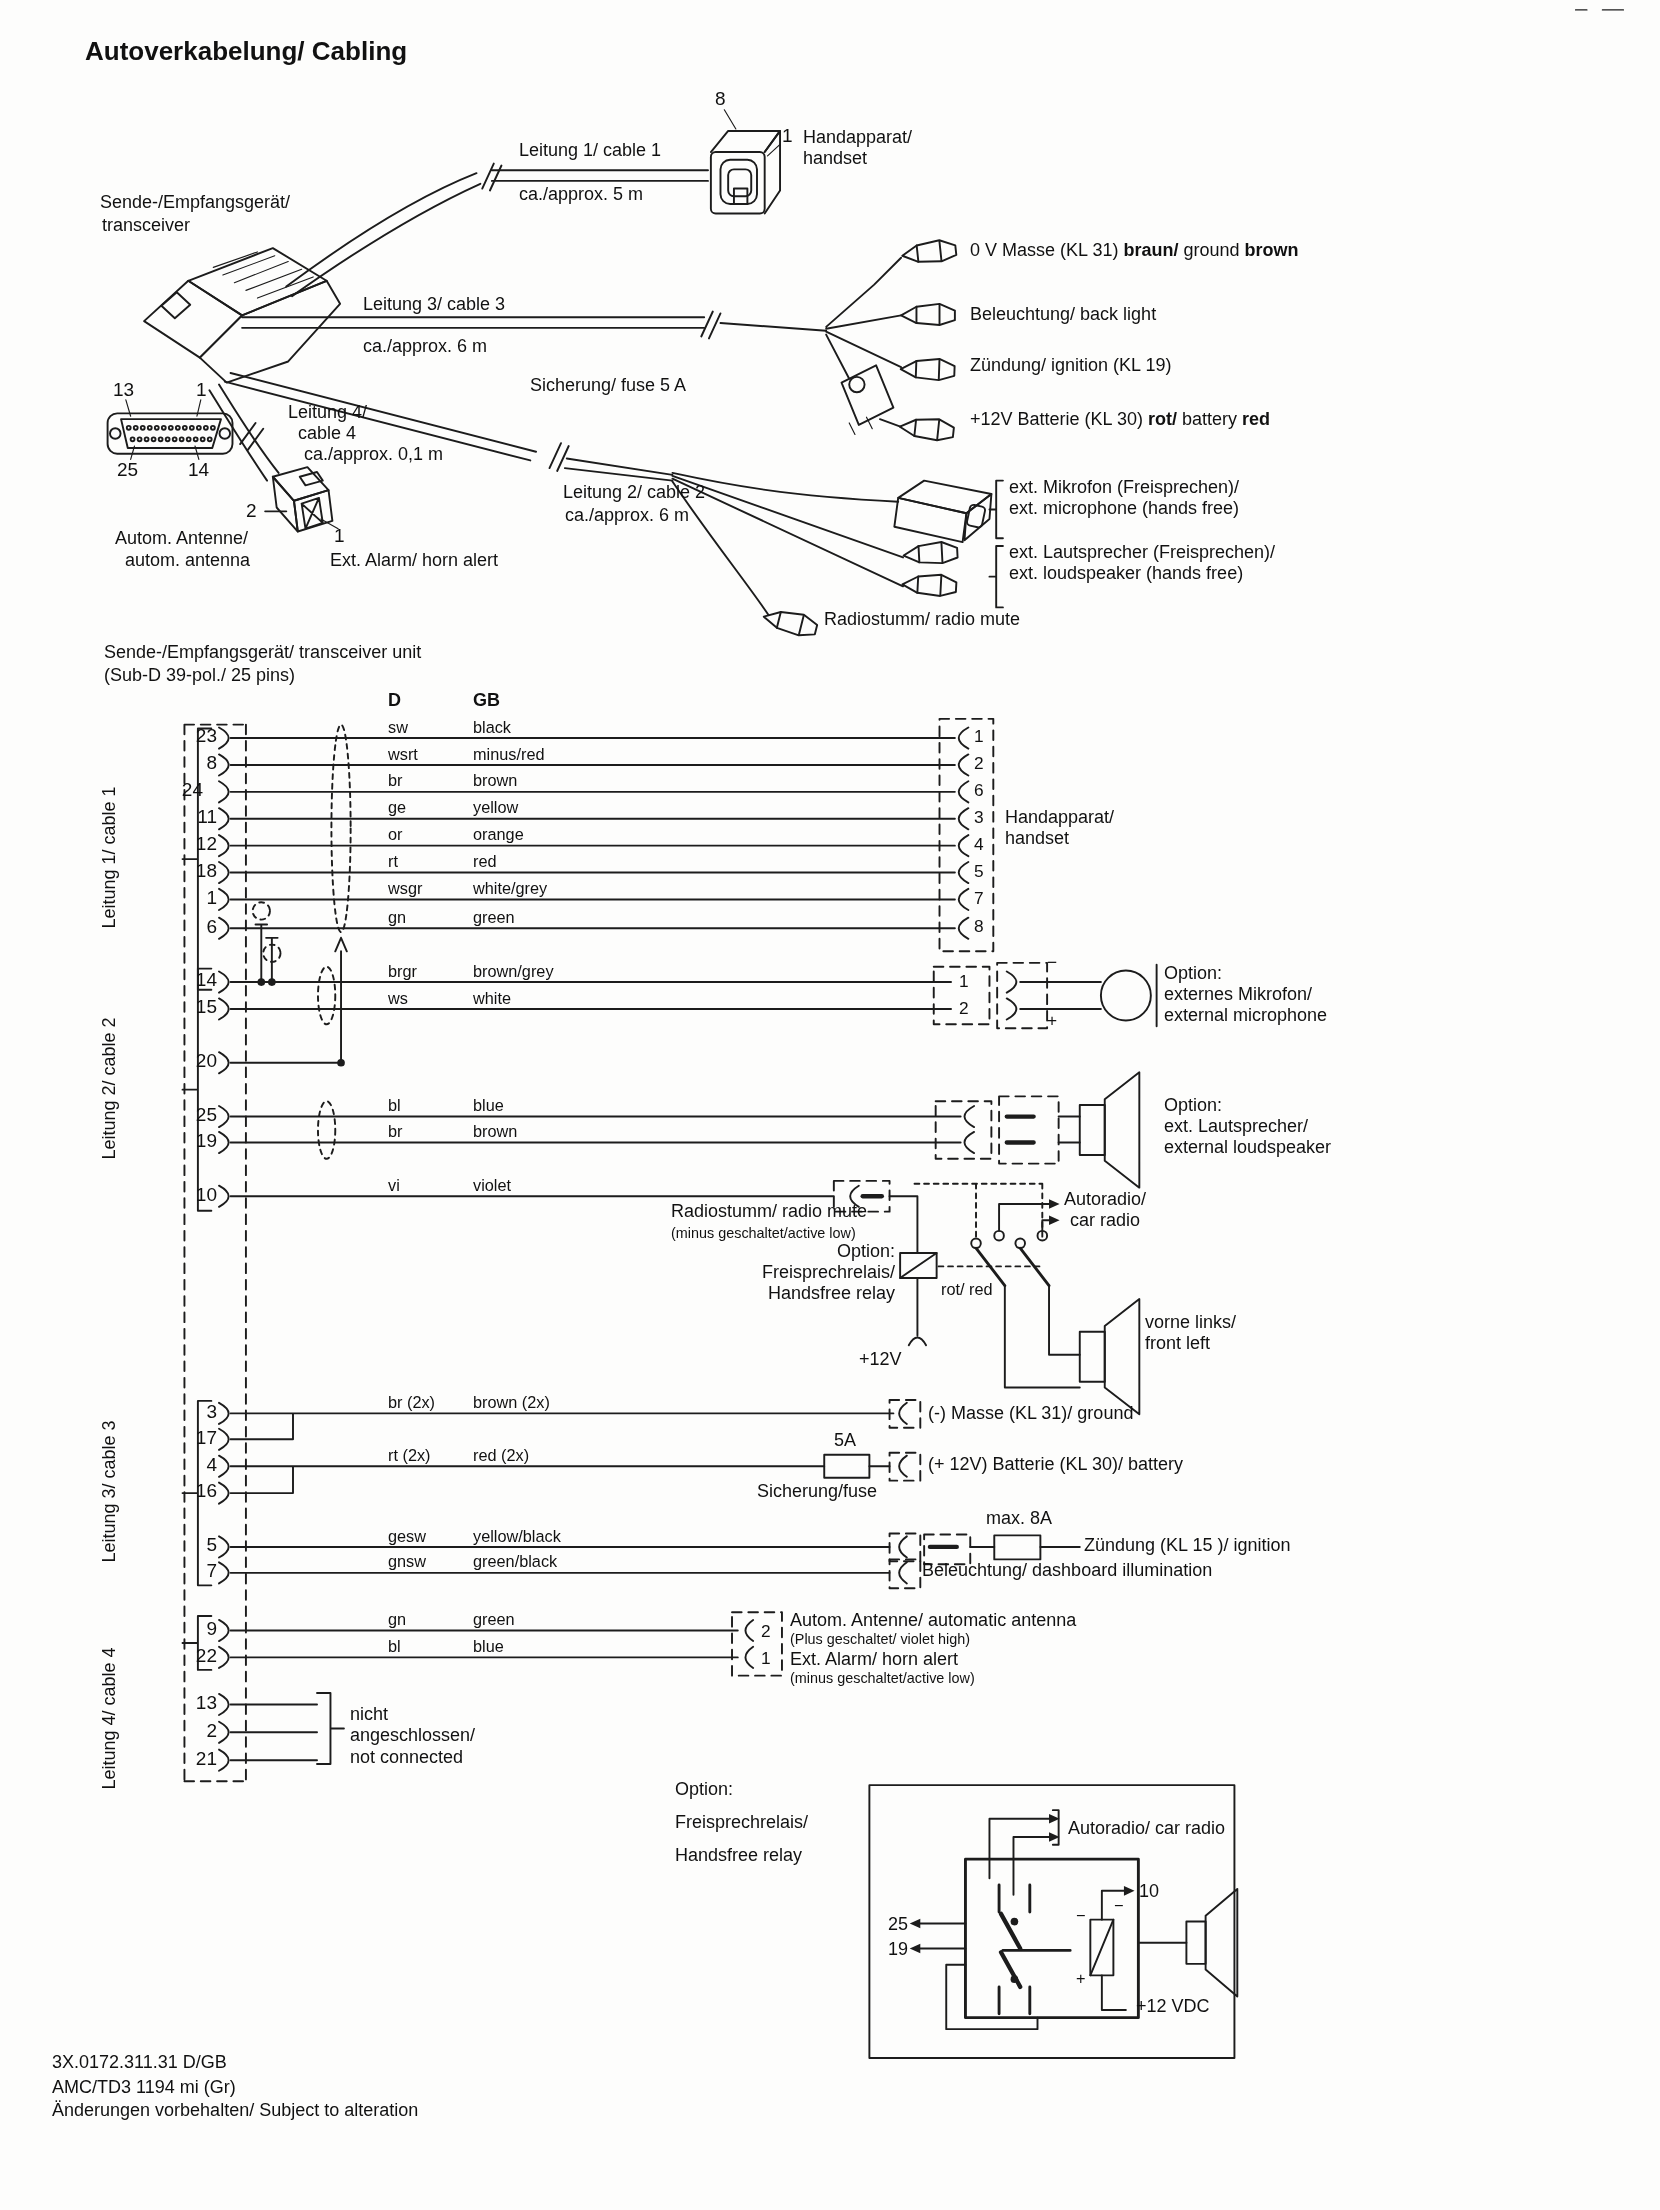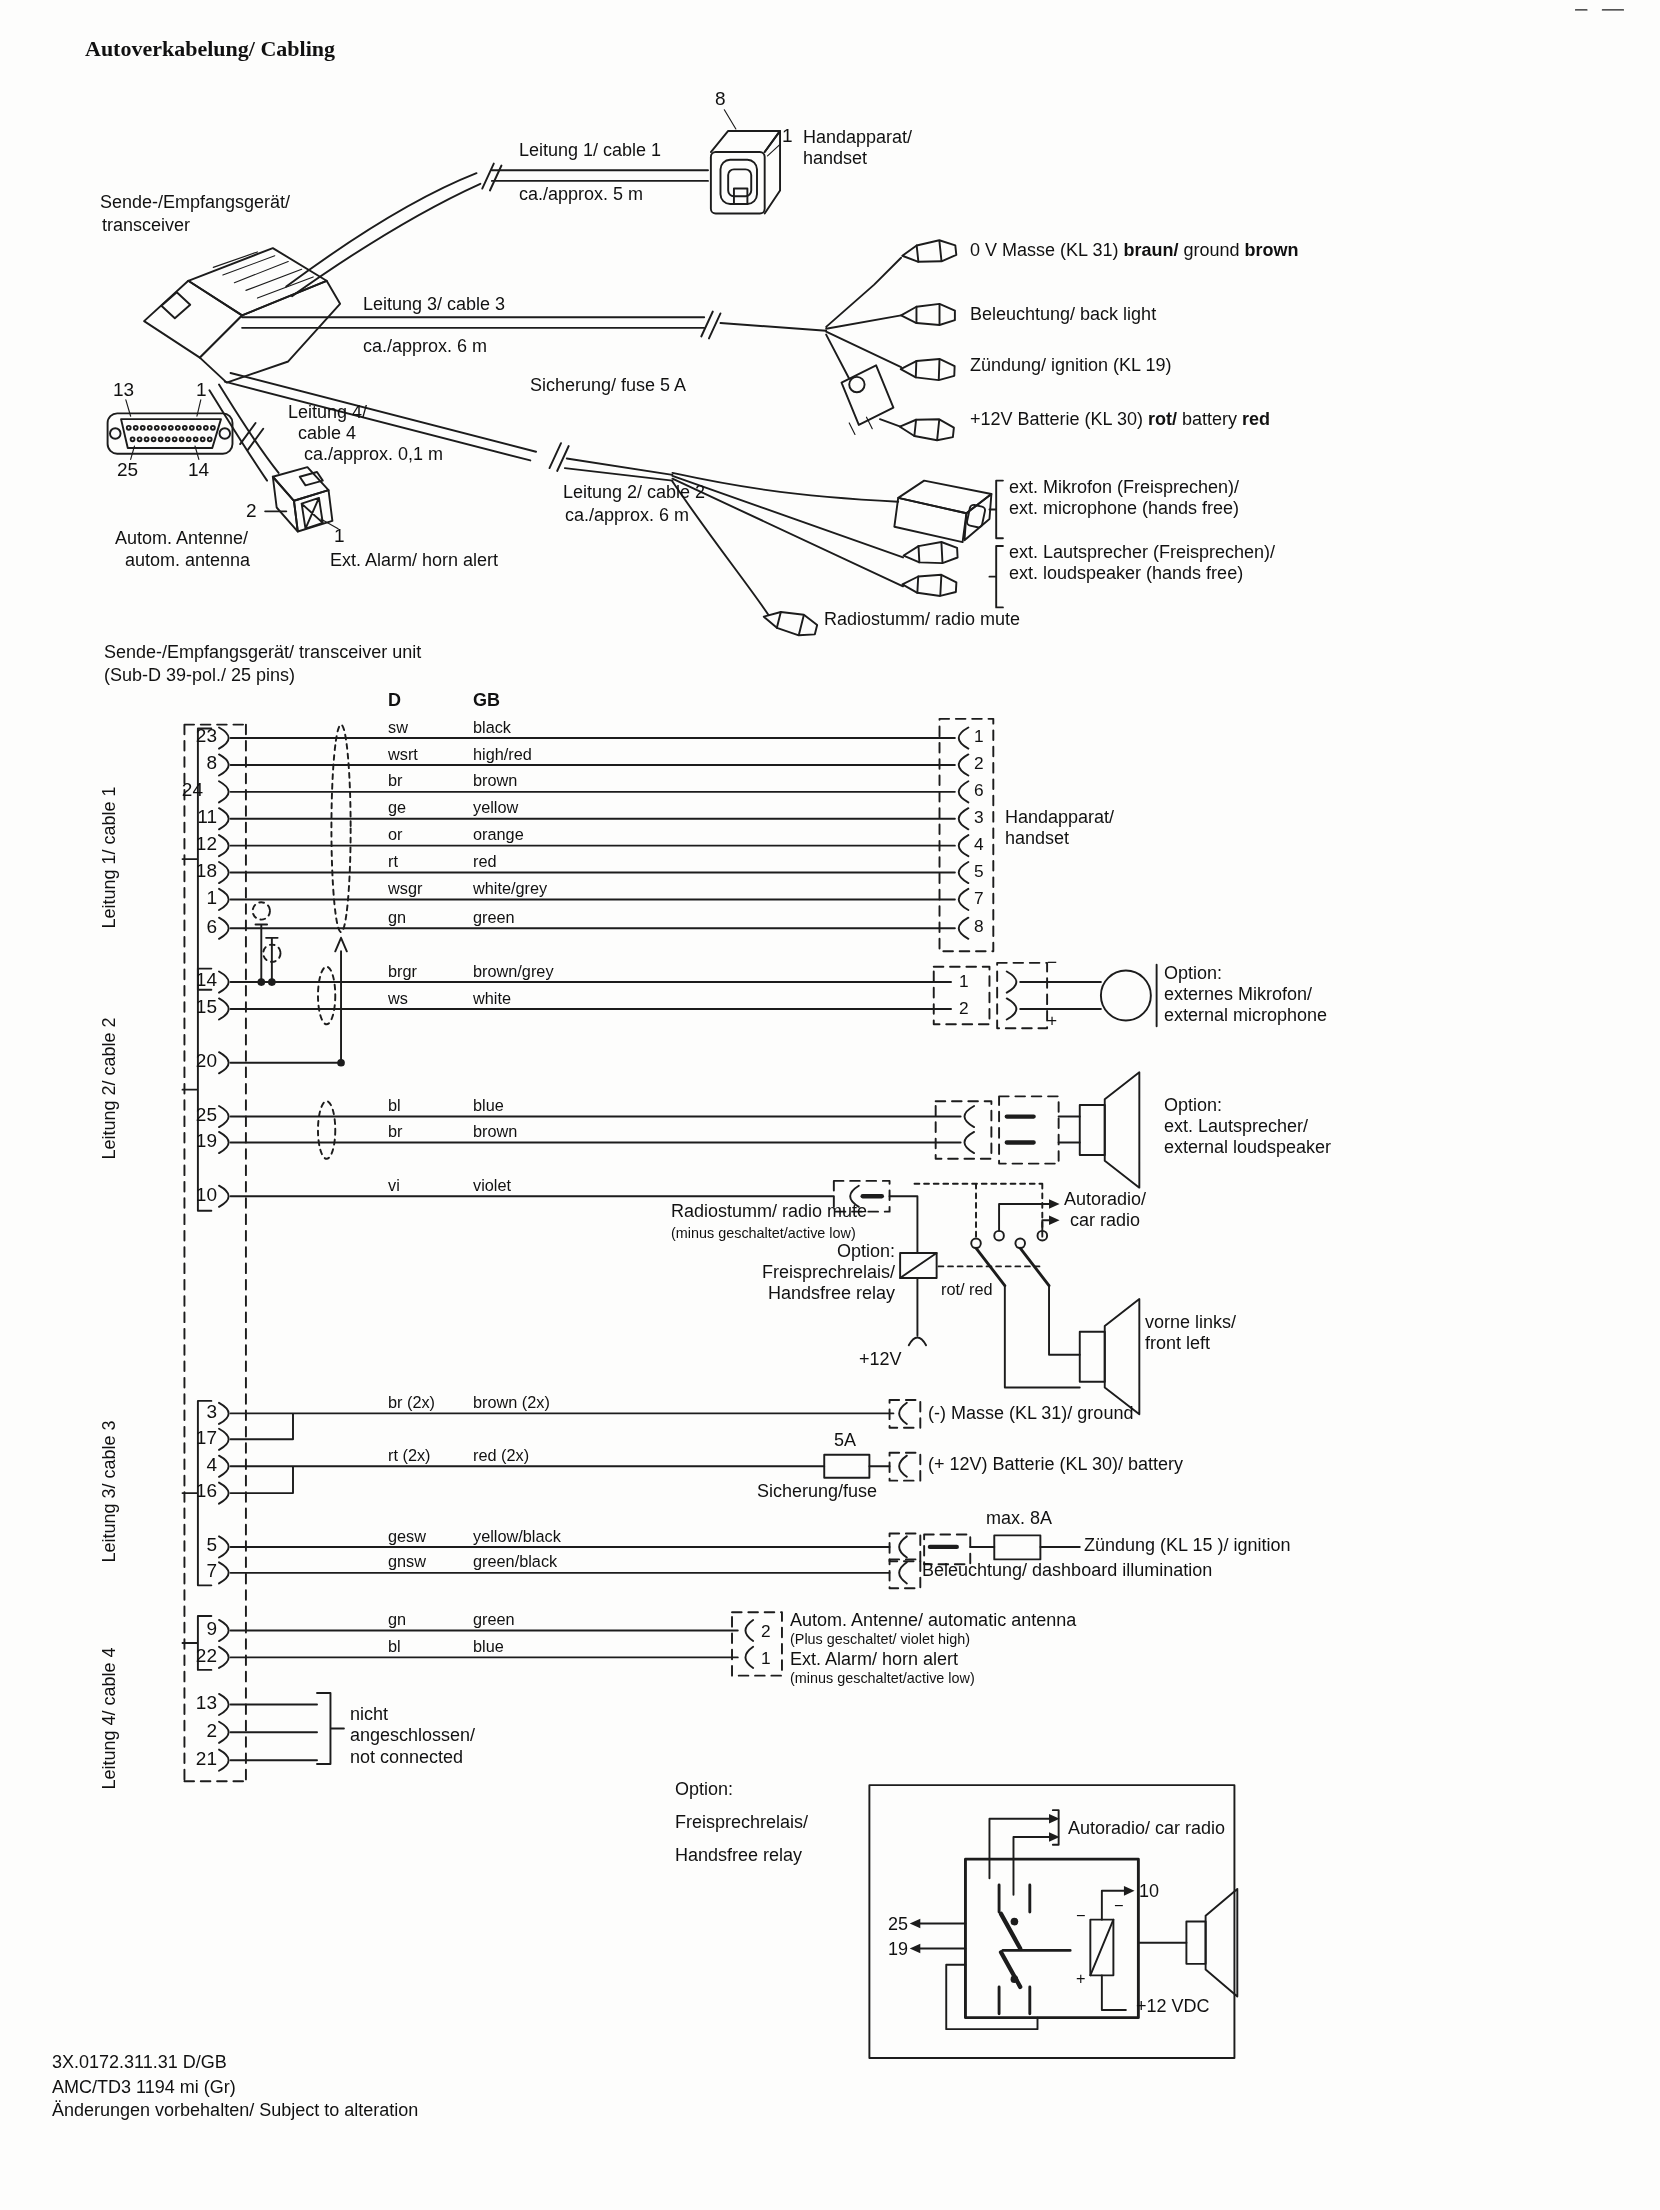--- a/index.html
+++ b/index.html
@@ -8,21 +8,21 @@
   #art{position:absolute;left:0;top:0;z-index:0;}
   #art *{stroke:#1c1c1c;fill:none;stroke-width:2;stroke-linecap:round;stroke-linejoin:round;}
   #art .dash{stroke-dasharray:10 7;}
   #art .dash2{stroke-dasharray:5 5;}
   #art .w3{stroke-width:3;}
   #art .w4{stroke-width:4.5;}
   #art .fill{fill:#1c1c1c;stroke:none;}
   #art .thin{stroke-width:1.2;}
   .lbl{position:absolute;z-index:2;font-size:18px;line-height:1.12;white-space:nowrap;}
   .b{font-weight:bold;}
-  .sz22{font-size:22px;font-family:Liberation Serif, serif;}
+  .sz22{font-size:26px;}
   .sz20{font-size:19px;}
   .sz18{font-size:17.3px;}
   .sz17{font-size:16.3px;}
   .sz15{font-size:14.4px;}
   .pin{width:40px;text-align:right;font-size:19px;}
   .vlabel{position:absolute;z-index:2;width:215px;text-align:center;font-size:18px;
           transform:rotate(-90deg);transform-origin:center;white-space:nowrap;}
   .rright{text-align:right;width:223px;white-space:nowrap;}
 </style>
 </head>
@@ -333,21 +333,21 @@
 <div class="lbl pin" style="left:177px;top:752px">8</div>
 <div class="lbl pin" style="left:163px;top:779px">24</div>
 <div class="lbl pin" style="left:177px;top:806px">11</div>
 <div class="lbl pin" style="left:177px;top:833px">12</div>
 <div class="lbl pin" style="left:177px;top:860px">18</div>
 <div class="lbl pin" style="left:177px;top:887px">1</div>
 <div class="lbl pin" style="left:177px;top:916px">6</div>
 <div class="lbl sz17" style="left:388px;top:718px">sw</div>
     <div class="lbl sz17" style="left:473px;top:718px">black</div>
 <div class="lbl sz17" style="left:388px;top:745px">wsrt</div>
-    <div class="lbl sz17" style="left:473px;top:745px">high/red</div>
+    <div class="lbl sz17" style="left:473px;top:745px">minus/red</div>
 <div class="lbl sz17" style="left:388px;top:771px">br</div>
     <div class="lbl sz17" style="left:473px;top:771px">brown</div>
 <div class="lbl sz17" style="left:388px;top:798px">ge</div>
     <div class="lbl sz17" style="left:473px;top:798px">yellow</div>
 <div class="lbl sz17" style="left:388px;top:825px">or</div>
     <div class="lbl sz17" style="left:473px;top:825px">orange</div>
 <div class="lbl sz17" style="left:388px;top:852px">rt</div>
     <div class="lbl sz17" style="left:473px;top:852px">red</div>
 <div class="lbl sz17" style="left:388px;top:879px">wsgr</div>
     <div class="lbl sz17" style="left:473px;top:879px">white/grey</div>

